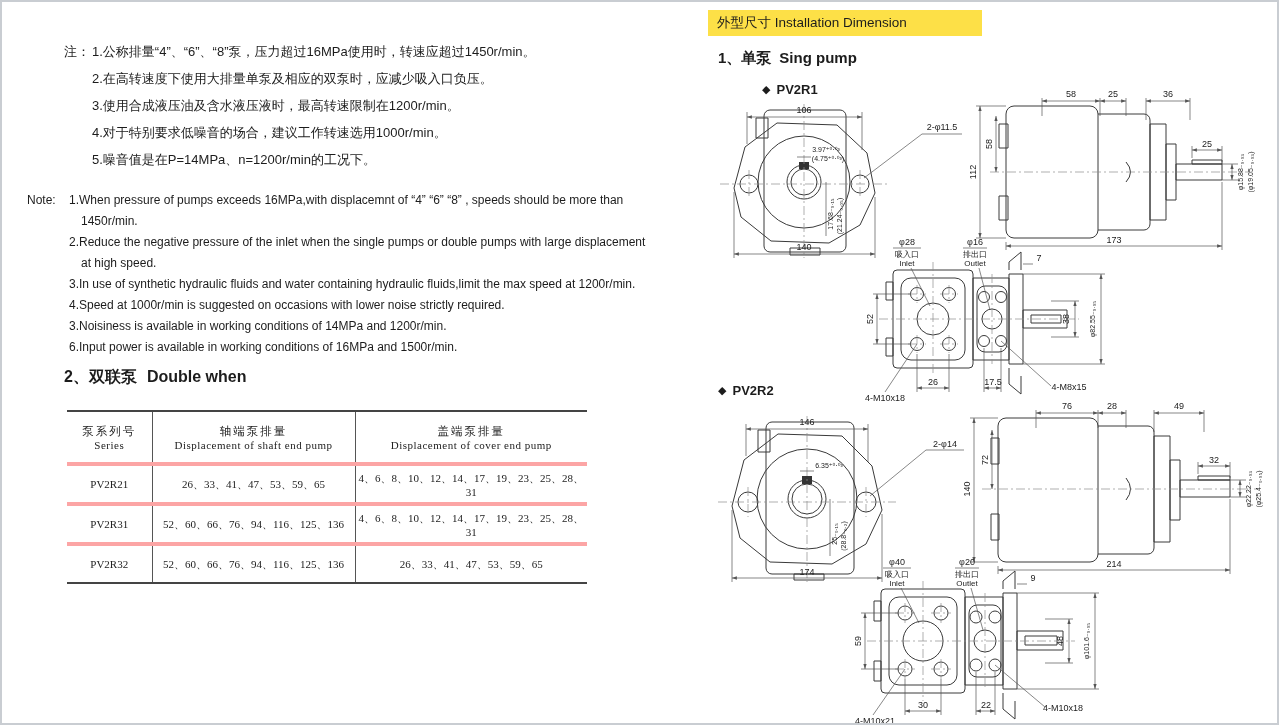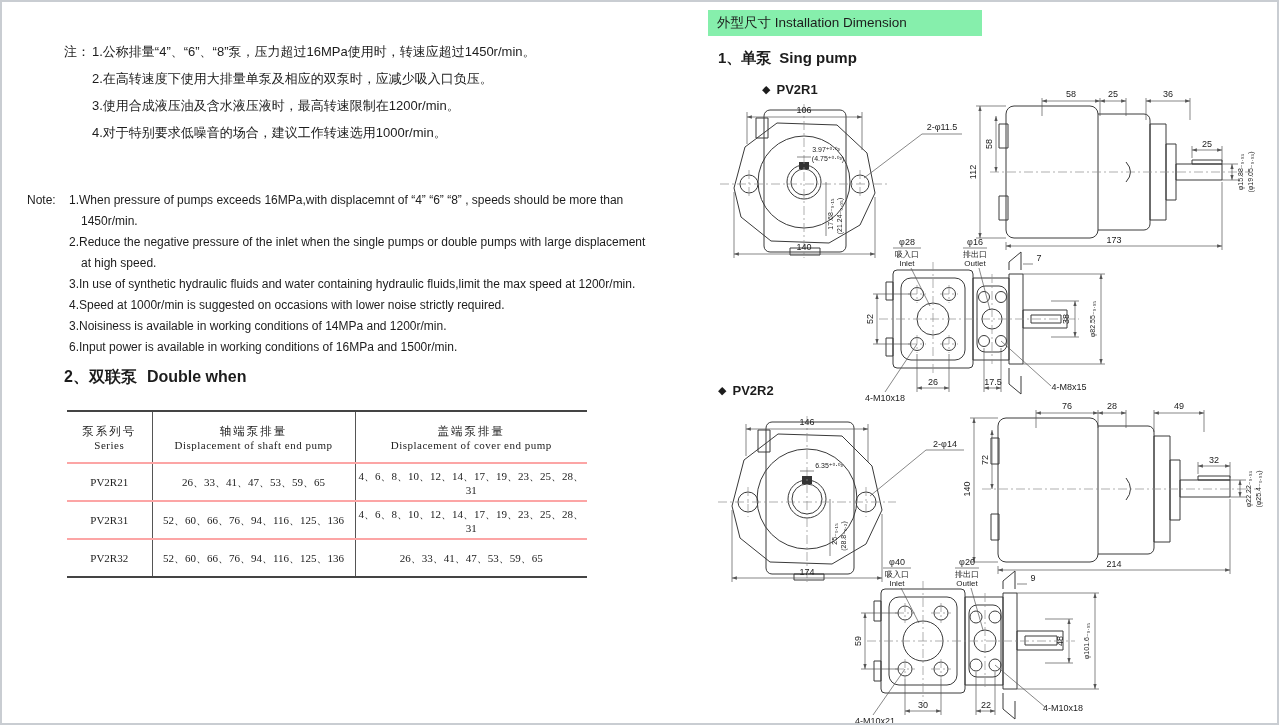--- a/index.html
+++ b/index.html
@@ -17,29 +17,29 @@
   .en-notes .row{display:flex;line-height:21px;}
   .en-notes .lbl{width:42px;flex:none;}
   .en-notes .itm{width:575px;padding-left:12px;text-indent:-12px;}
   .en-notes .ind{margin-left:42px;}
   .sec-heading{position:absolute;left:62px;top:365px;font-size:16px;font-weight:bold;}
   .sec-heading .en{margin-left:10px;}
   
   .dp-table{position:absolute;left:65px;top:408px;width:520px;border-collapse:collapse;
     font-family:"Liberation Serif","DejaVu Serif",serif;font-size:11px;color:#222;
     border-top:2px solid #444;border-bottom:2px solid #444;}
-  .dp-table th,.dp-table td{border-bottom:2px solid #fca5a5;text-align:center;vertical-align:middle;font-weight:normal;}
+  .dp-table th,.dp-table td{border-bottom:4px solid #fca5a5;text-align:center;vertical-align:middle;font-weight:normal;}
   .dp-table th{height:48px;}
   .dp-table td{height:34px;}
   .dp-table .c2,.dp-table .c3{border-left:1px solid #555;}
   .dp-table .hcn{font-size:11.5px;letter-spacing:2px;}
   .dp-table .hen{font-size:11px;letter-spacing:.5px;}
   .col1{width:85px}.col2{width:203px}.col3{width:232px}
   
-  .dim-header{position:absolute;left:706px;top:8px;width:274px;height:26px;background:#86efac;
+  .dim-header{position:absolute;left:706px;top:8px;width:274px;height:26px;background:#fde047;
     font-size:13.5px;line-height:26px;padding-left:9px;box-sizing:border-box;}
   .sing-heading{position:absolute;left:716px;top:47px;font-size:15px;font-weight:bold;text-align:center;}
   .sing-heading .en{margin-left:8px;}
   .pump-label{position:absolute;font-size:13px;font-weight:bold;}
   .pl-1{left:716px;top:80px;margin-left:44px;}
   .pl-2{left:716px;top:381px;text-align:right;}
   .pump-label .blt{font-size:11px;margin-right:6px;vertical-align:1px;}
   
   .drw{position:absolute;}
   .dA{left:712px;top:94px;}  .dB{left:948px;top:84px;}  .dC{left:853px;top:232px;}
@@ -63,20 +63,23 @@
       <span>1.公称排量“4”、“6”、“8”泵，压力超过16MPa使用时，转速应超过1450r/min。</span>
     </div>
     <div class="row">
         <span class="ind">2.在高转速度下使用大排量单泵及相应的双泵时，应减少吸入口负压。</span>
       </div>
     <div class="row">
         <span class="ind">3.使用合成液压油及含水液压液时，最高转速限制在1200r/min。</span>
       </div>
     <div class="row">
         <span class="ind">4.对于特别要求低噪音的场合，建议工作转速选用1000r/min。</span>
+      </div>
+    <div class="row">
+        <span class="ind">5.噪音值是在P=14MPa、n=1200r/min的工况下。</span>
       </div>
   </div>
 
   <div class="en-notes">
     <div class="row">
       <span class="lbl">Note:</span>
       <span class="itm">1.When pressure of pumps exceeds 16MPa,with displacemnt of “4” “6” “8” , speeds should be more than 1450r/min.</span>
     </div>
     <div class="row">
         <span class="itm ind">2.Reduce the negative pressure of the inlet when the single pumps or double pumps with large displacement at high speed.</span>

